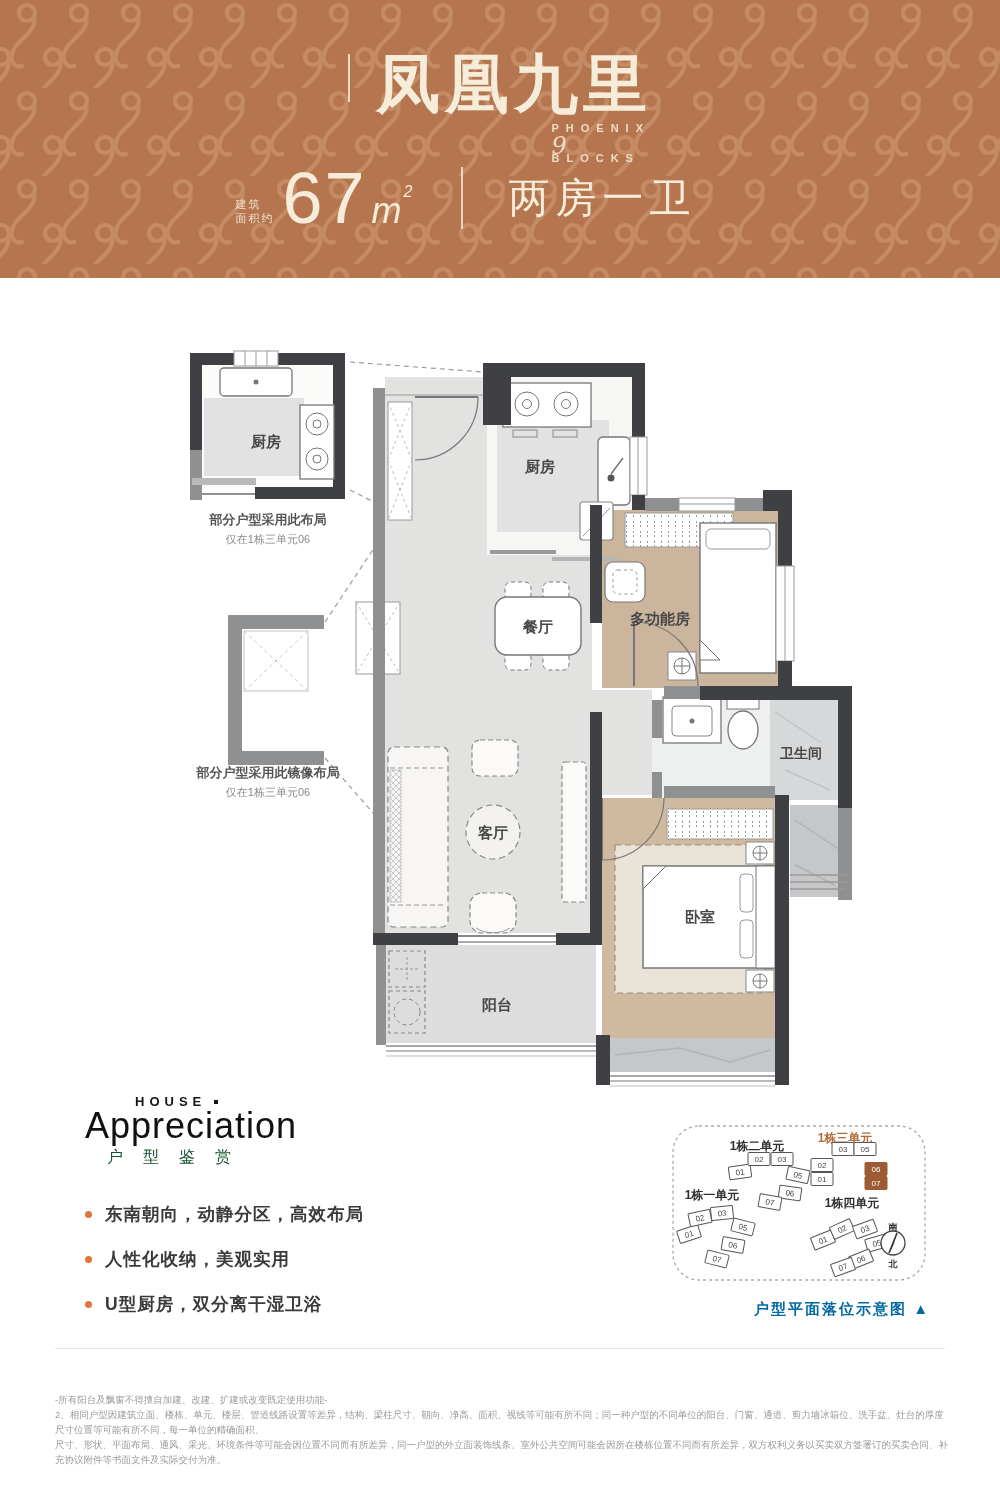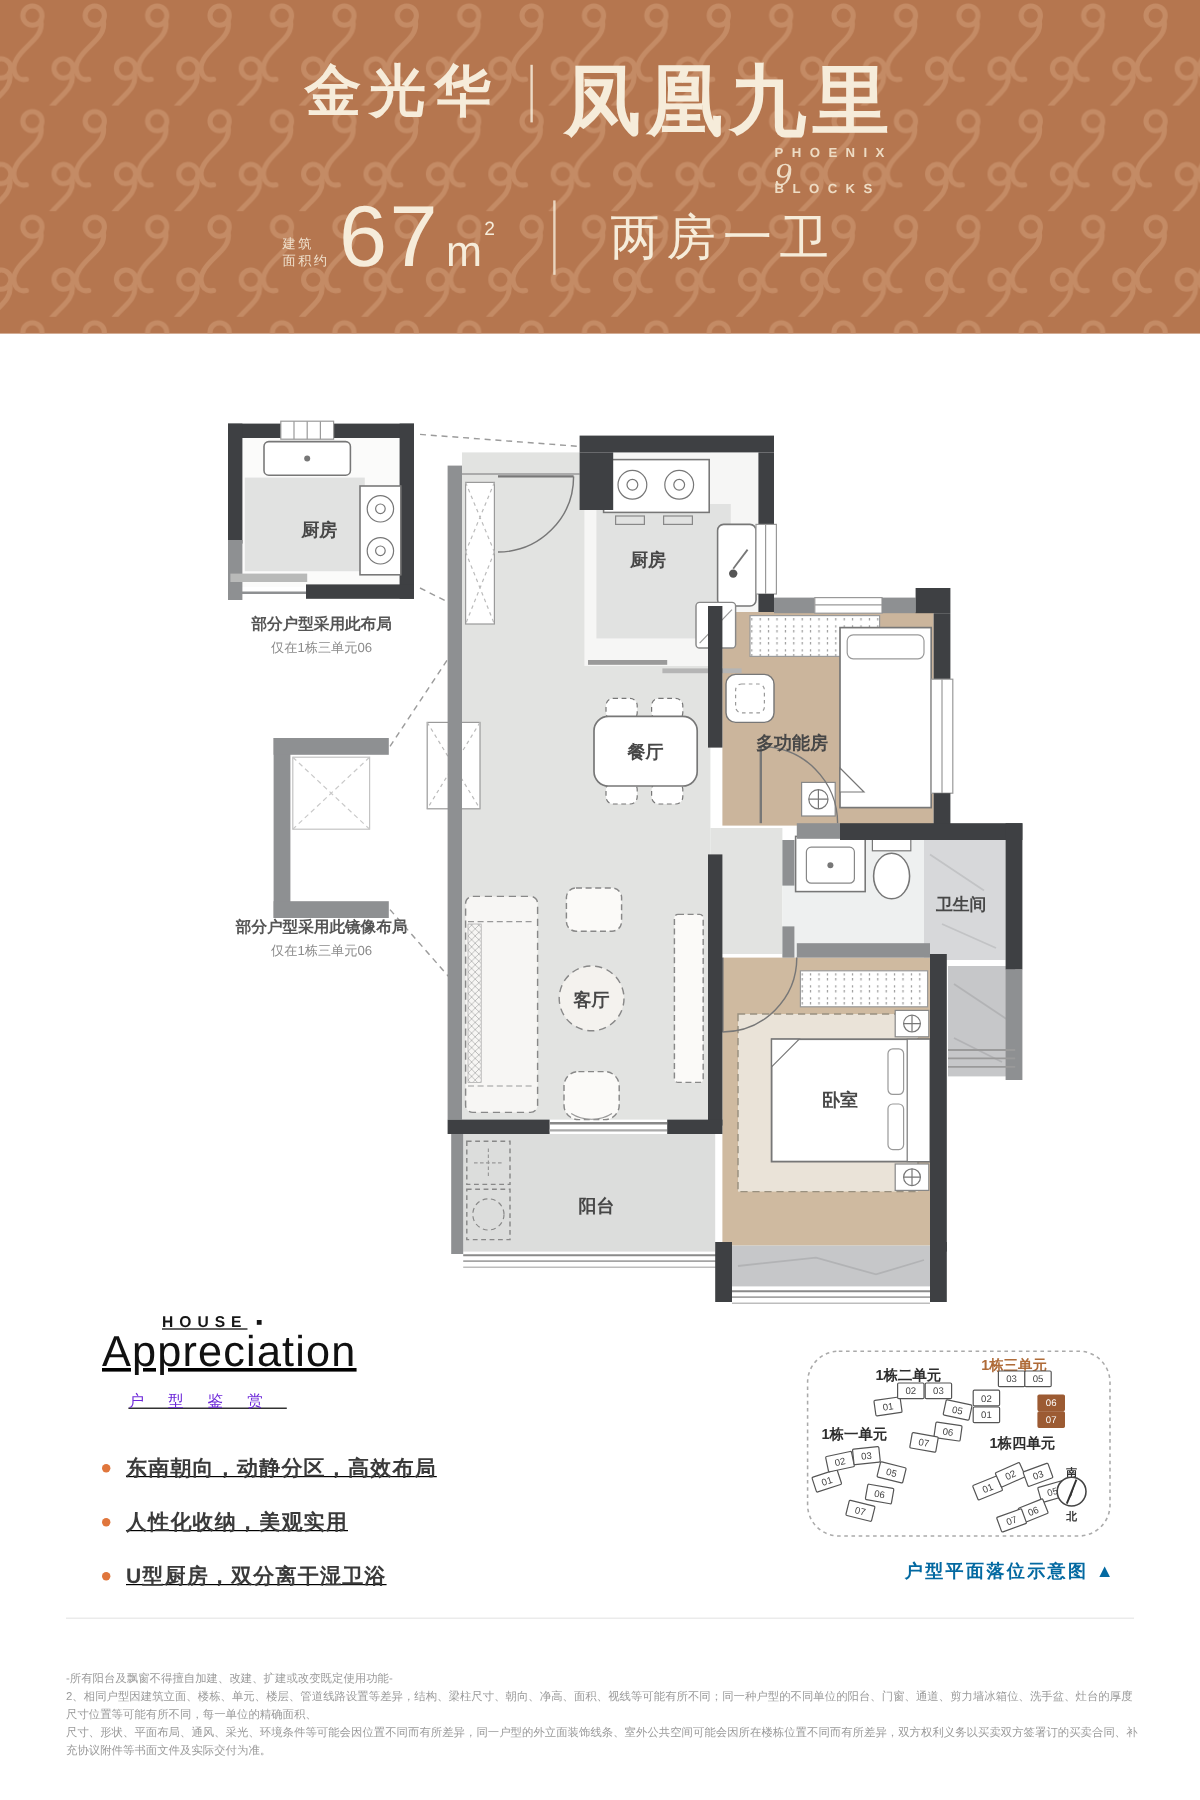--- a/index.html
+++ b/index.html
@@ -12,30 +12,30 @@
   .brand{font-size:47px;font-weight:700;letter-spacing:7px;line-height:1;padding-top:6px;}
   .logo-div{width:2px;height:48px;background:rgba(246,236,218,.85);margin-top:8px;}
   .proj-wrap{display:flex;flex-direction:column;align-items:center;}
   .project{font-size:64px;font-weight:700;letter-spacing:5px;line-height:1;padding-top:6px;}
   .proj-en{display:flex;align-items:baseline;gap:9px;margin-top:6px;color:#eedcc4;align-self:flex-end;margin-right:2px;flex-direction:column;}
   .proj-en .seg{font-size:11px;letter-spacing:7px;font-weight:600;}
   .proj-en .nine{font-family:"DejaVu Serif",serif;font-style:italic;font-size:24px;line-height:0;position:relative;top:3px;}
   .area-row{position:absolute;left:0;top:162px;width:932px;display:flex;justify-content:center;align-items:center;color:#f6ecda;}
   .area-small{display:flex;flex-direction:column;font-size:11px;line-height:14px;opacity:.9;margin-right:8px;margin-top:26px;letter-spacing:2px;}
   .area-big{font-size:72px;font-weight:400;line-height:1;letter-spacing:2px;}
-  .area-unit{font-size:36px;margin-left:5px;}
+  .area-unit{font-size:36px;margin-left:5px;font-style:italic;}
   .area-sup{font-size:16px;vertical-align:26px;}
   .area-div{width:2px;height:62px;background:rgba(246,236,218,.8);margin:0 46px;}
   .area-type{font-size:41px;font-weight:500;letter-spacing:6px;}
   
-  .app-block{left:85px;top:1094px;width:360px;text-decoration:underline;}
+  .app-block{left:85px;top:1094px;width:360px;}
   .app-en-label{font-size:13px;font-weight:700;letter-spacing:5px;color:#151515;margin-left:50px;}
   .app-en-label::after{content:"";display:inline-block;width:4px;height:4px;background:#151515;margin-left:8px;vertical-align:2px;}
   .app-en-title{font-size:36px;color:#111;letter-spacing:1px;margin-top:-4px;font-weight:400;}
-  .app-cn{font-size:13px;color:#6d28d9;letter-spacing:20px;margin-top:12px;margin-left:22px;}
+  .app-cn{font-size:16px;color:#14532d;letter-spacing:20px;margin-top:0;margin-left:22px;}
   .features{list-style:none;margin:34px 0 0 0;padding:0;}
   .features li{display:flex;align-items:center;margin-bottom:21px;}
   .features .dot{width:7px;height:7px;border-radius:50%;background:#e0763c;margin-right:13px;flex:0 0 auto;}
   .features .ftext{font-size:17.5px;color:#3a3a3a;font-weight:600;letter-spacing:1px;}
   
   .sp-caption{left:660px;top:1300px;width:270px;text-align:right;font-size:15px;font-weight:700;color:#0369a1;letter-spacing:2px;}
   
   .sep-line{left:55px;top:1348px;width:890px;height:1px;background:#e6e6e6;}
   .disclaimer{left:55px;top:1392px;width:895px;color:#9a9a9a;font-size:9.5px;line-height:15px;}
   svg text{font-family:"Liberation Sans","DejaVu Sans",sans-serif;}
@@ -53,21 +53,20 @@
           <circle cx="1" cy="57" r="8"></circle>
           <path d="M8,61 C11,75 -5,81 -12,93"></path>
           <circle cx="53" cy="57" r="8"></circle>
           <path d="M60,61 C63,75 47,81 40,93 C34,103 40,112 48,110"></path>
         </g>
       </pattern>
     </defs>
     <rect x="0" y="0" width="1000" height="278" fill="url(#swirl)"></rect>
   </svg>
   <div class="logo-row">
-    <div class="brand">金光华</div>
     <div class="logo-div"></div>
     <div class="proj-wrap">
       <div class="project">凤凰九里</div>
       <div class="proj-en">
         <span class="seg">PHOENIX</span>
         <span class="nine">9</span>
         <span class="seg">BLOCKS</span>
       </div>
     </div>
   </div>

